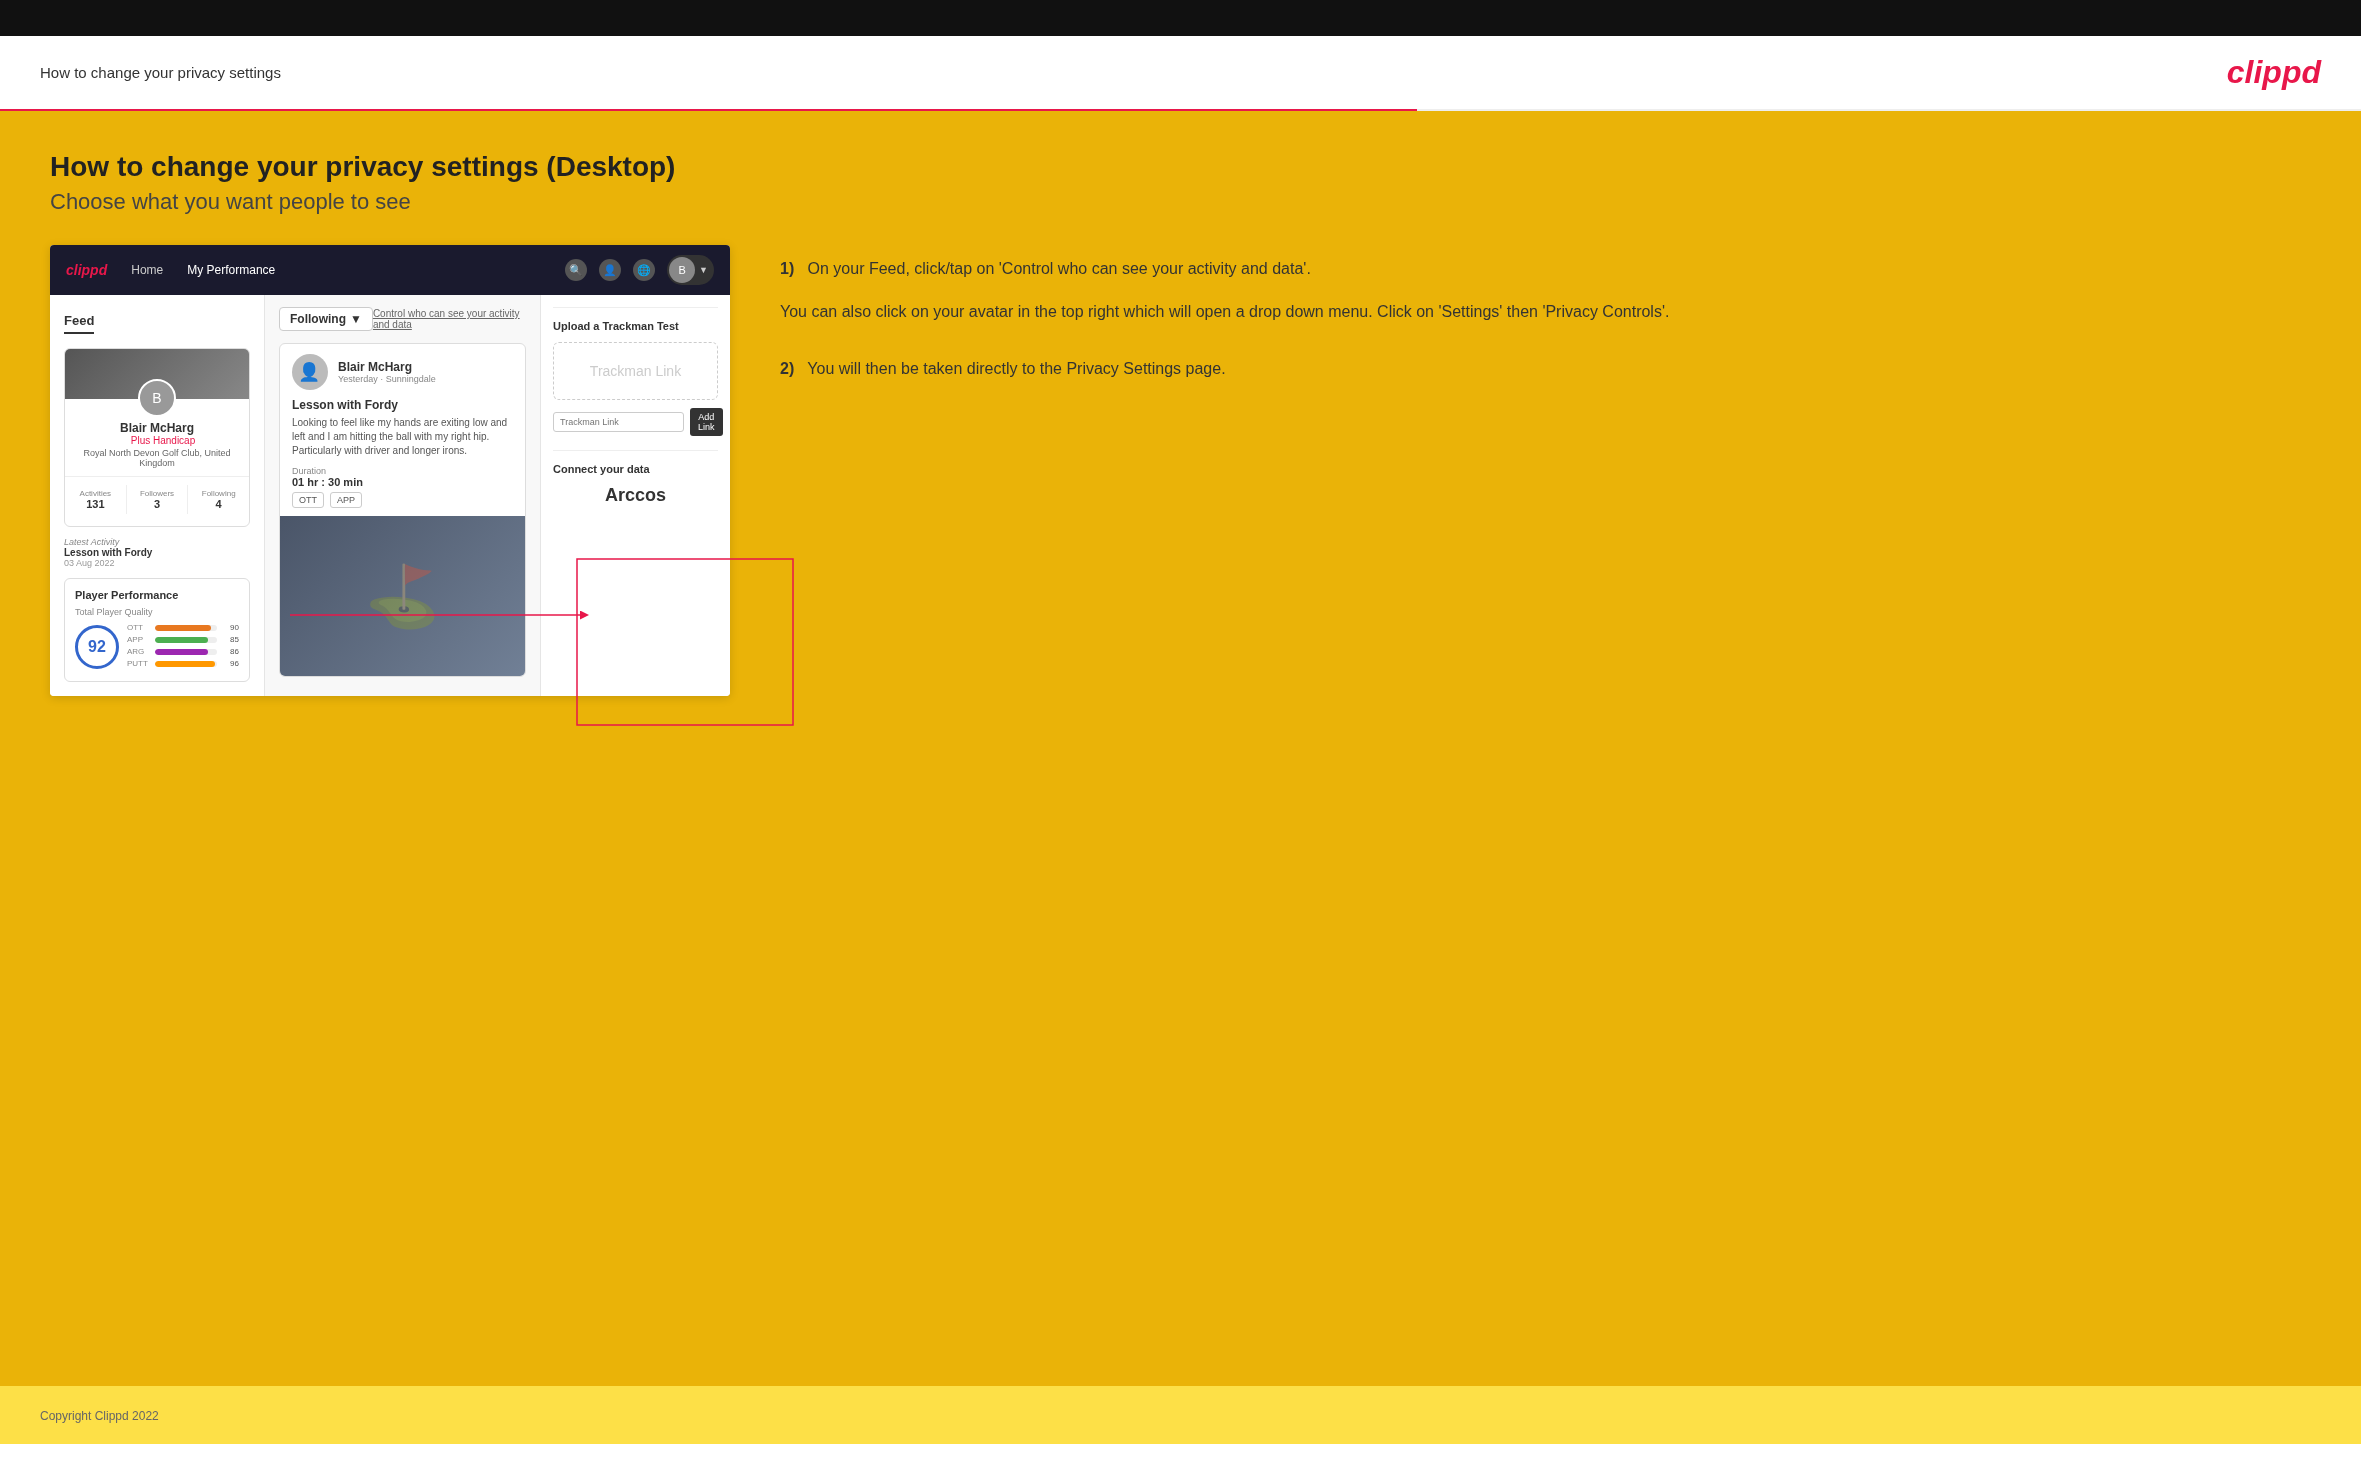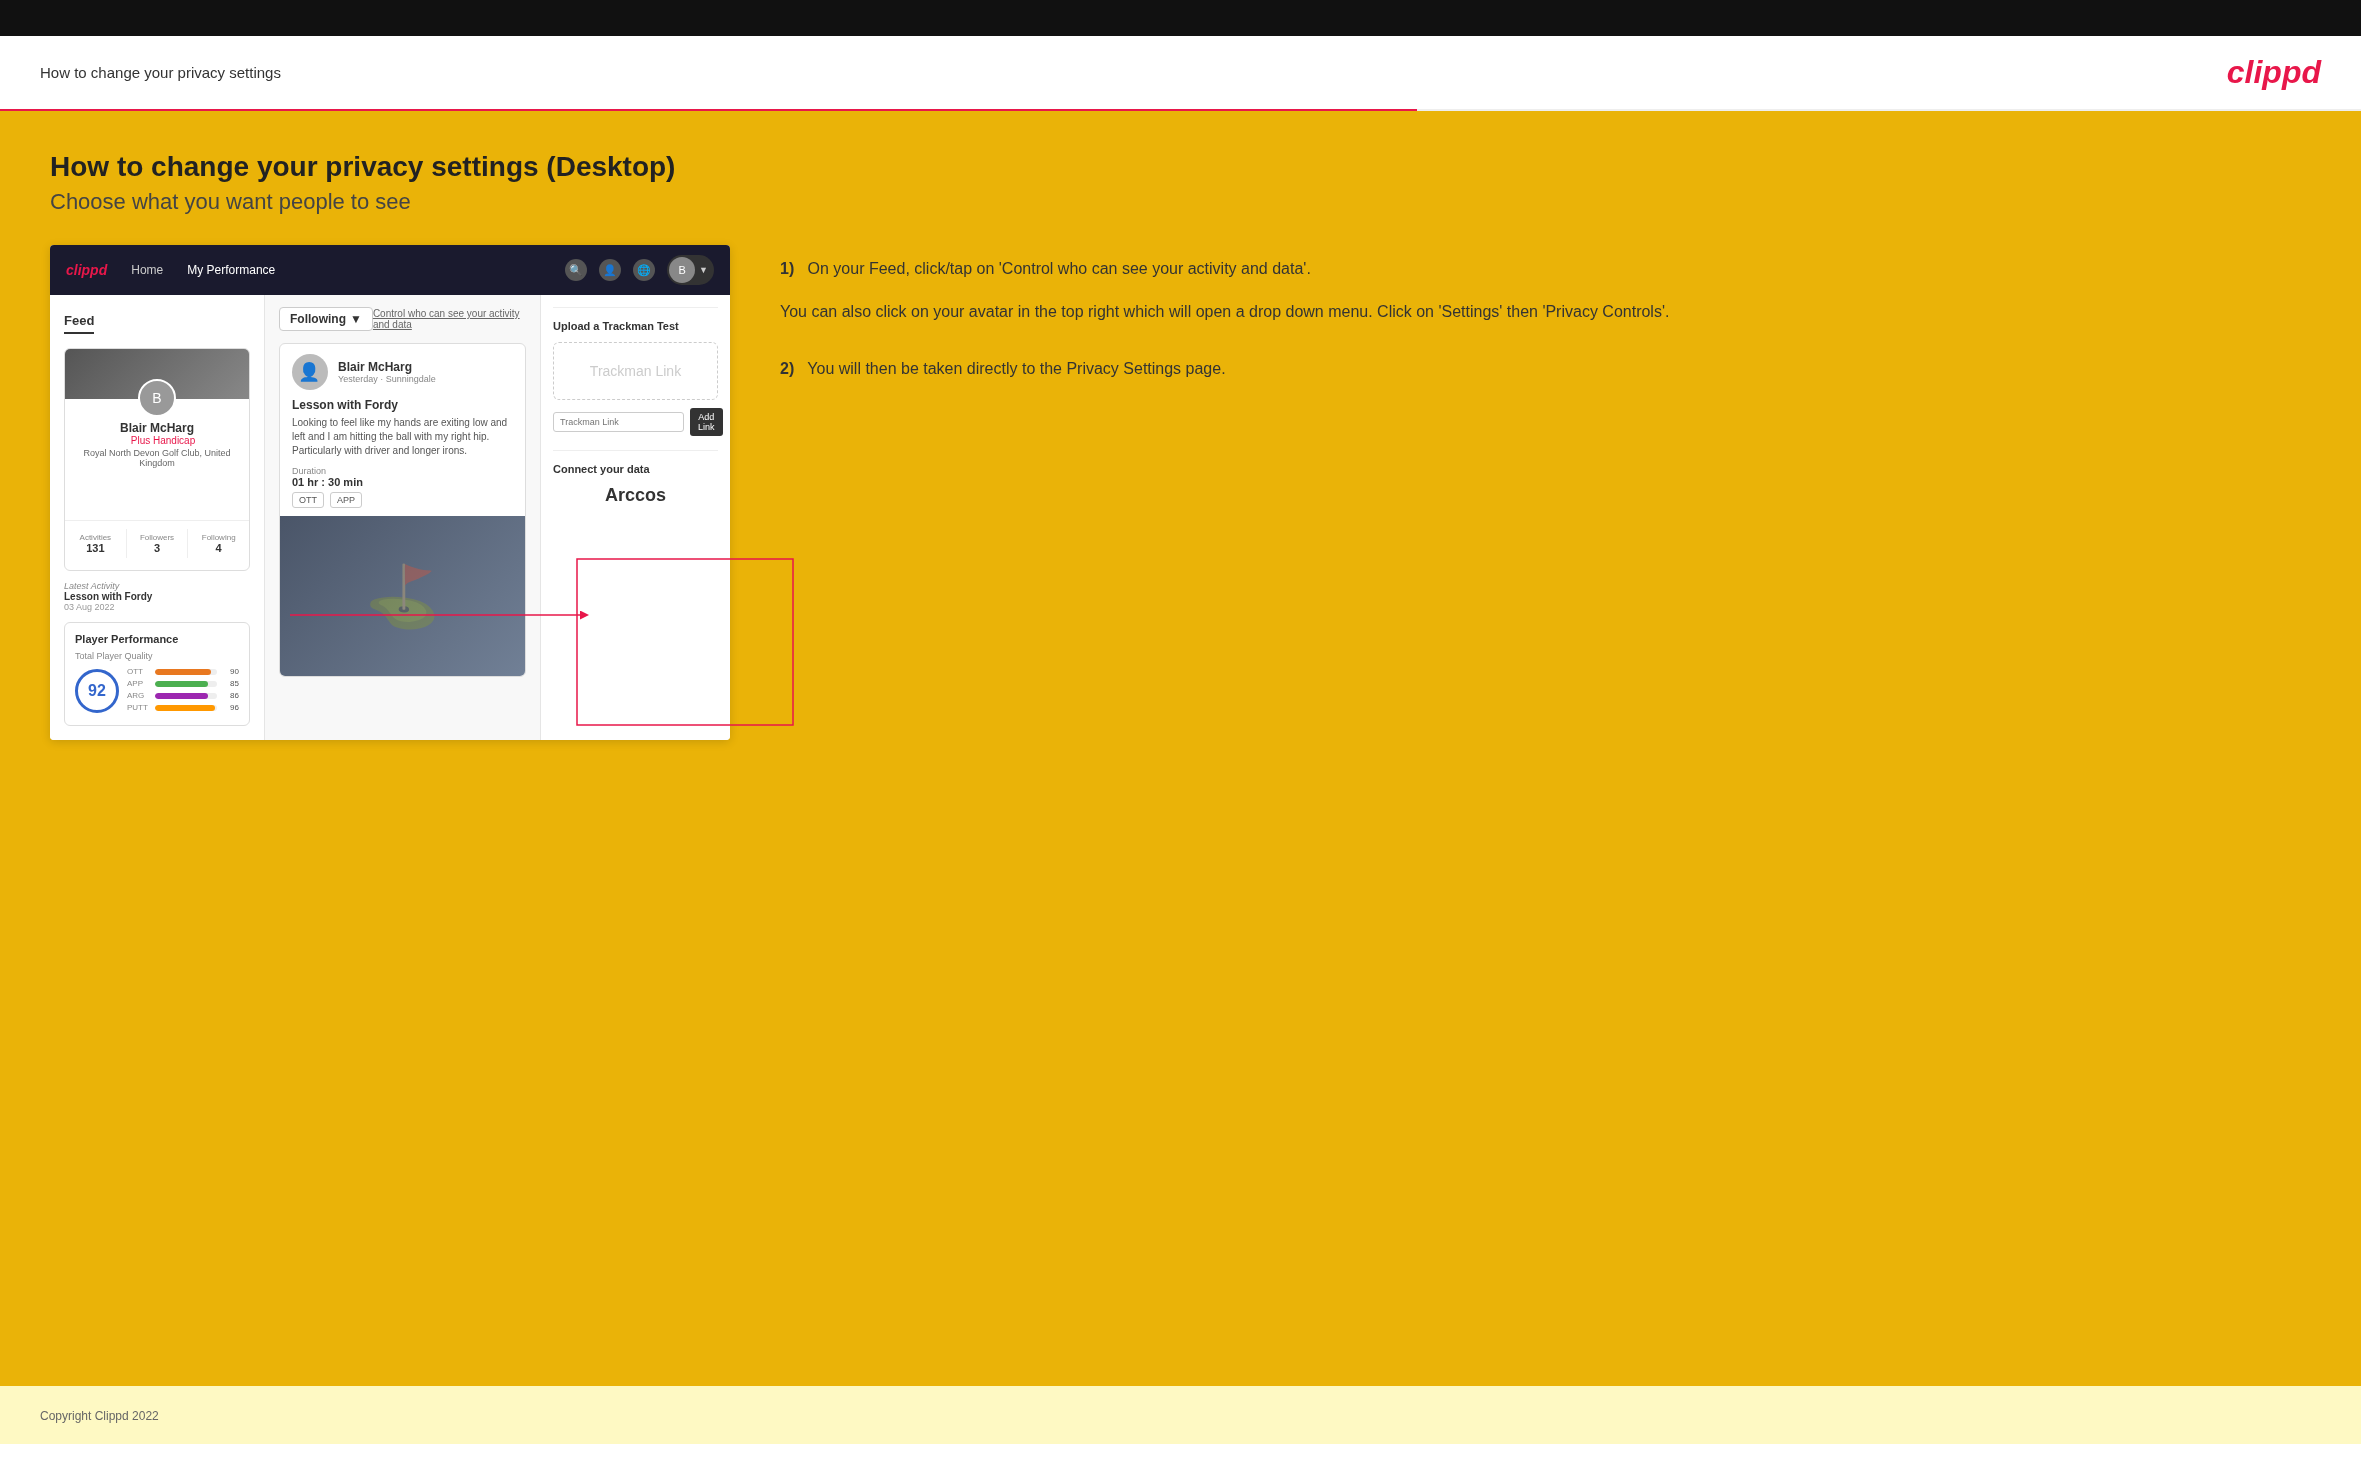--- a/index.html
+++ b/index.html
@@ -204,21 +204,20 @@
       text-align: center;
       margin-bottom: 8px;
     }
     .profile-stats {
       display: flex;
       gap: 0;
       width: 100%;
       text-align: center;
       border-top: 1px solid #eee;
       padding-top: 8px;
-      margin-top: 44px;
     }
     .stat-item {
       flex: 1;
       border-right: 1px solid #eee;
       padding: 4px 0;
     }
     .stat-item:last-child { border-right: none; }
     .stat-label { font-size: 8px; color: #888; }
     .stat-value { font-size: 11px; font-weight: bold; color: #333; }
 
@@ -498,21 +497,21 @@
     .instructions-panel {
       flex: 1;
       padding: 10px 0 0 20px;
     }
     .instruction-item {
       margin-bottom: 30px;
     }
 
     
     .footer {
-      background: #fef9c3;
+      background: #fde047;
       padding: 20px 40px;
     }
     .footer-text {
       font-size: 12px;
       color: #666;
     }
 
     .mockup-container {
       position: relative;
       flex: 0 0 680px;

